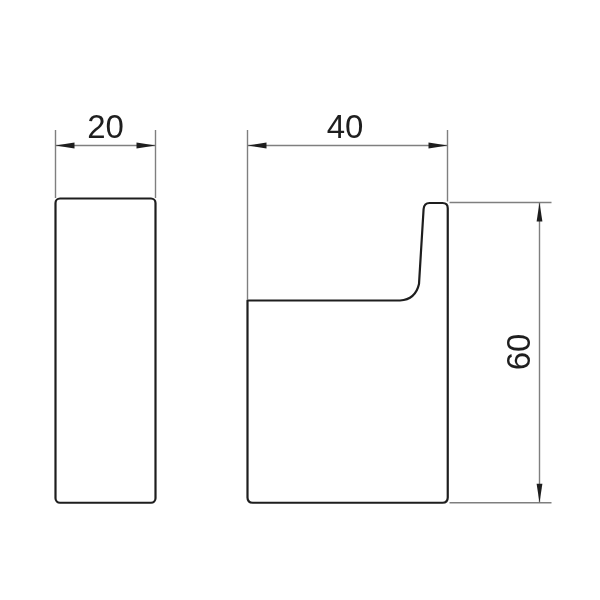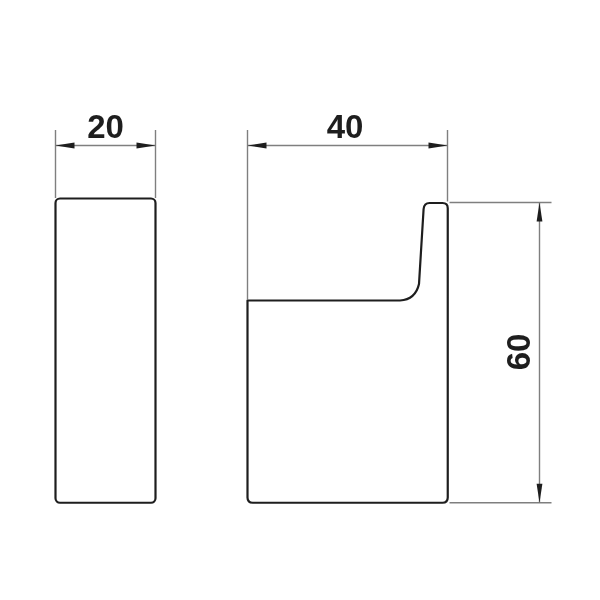--- a/index.html
+++ b/index.html
@@ -8,21 +8,20 @@
     width: 600px;
     height: 600px;
     background: #ffffff;
     overflow: hidden;
   }
   .drawing-wrap {
     position: relative;
     width: 600px;
     height: 600px;
     background: #ffffff;
-    font-weight: bold;
   }
   svg {
     display: block;
   }
   svg text {
     font-family: "Liberation Sans", sans-serif;
     font-size: 33px;
   }
 </style>
 </head>

